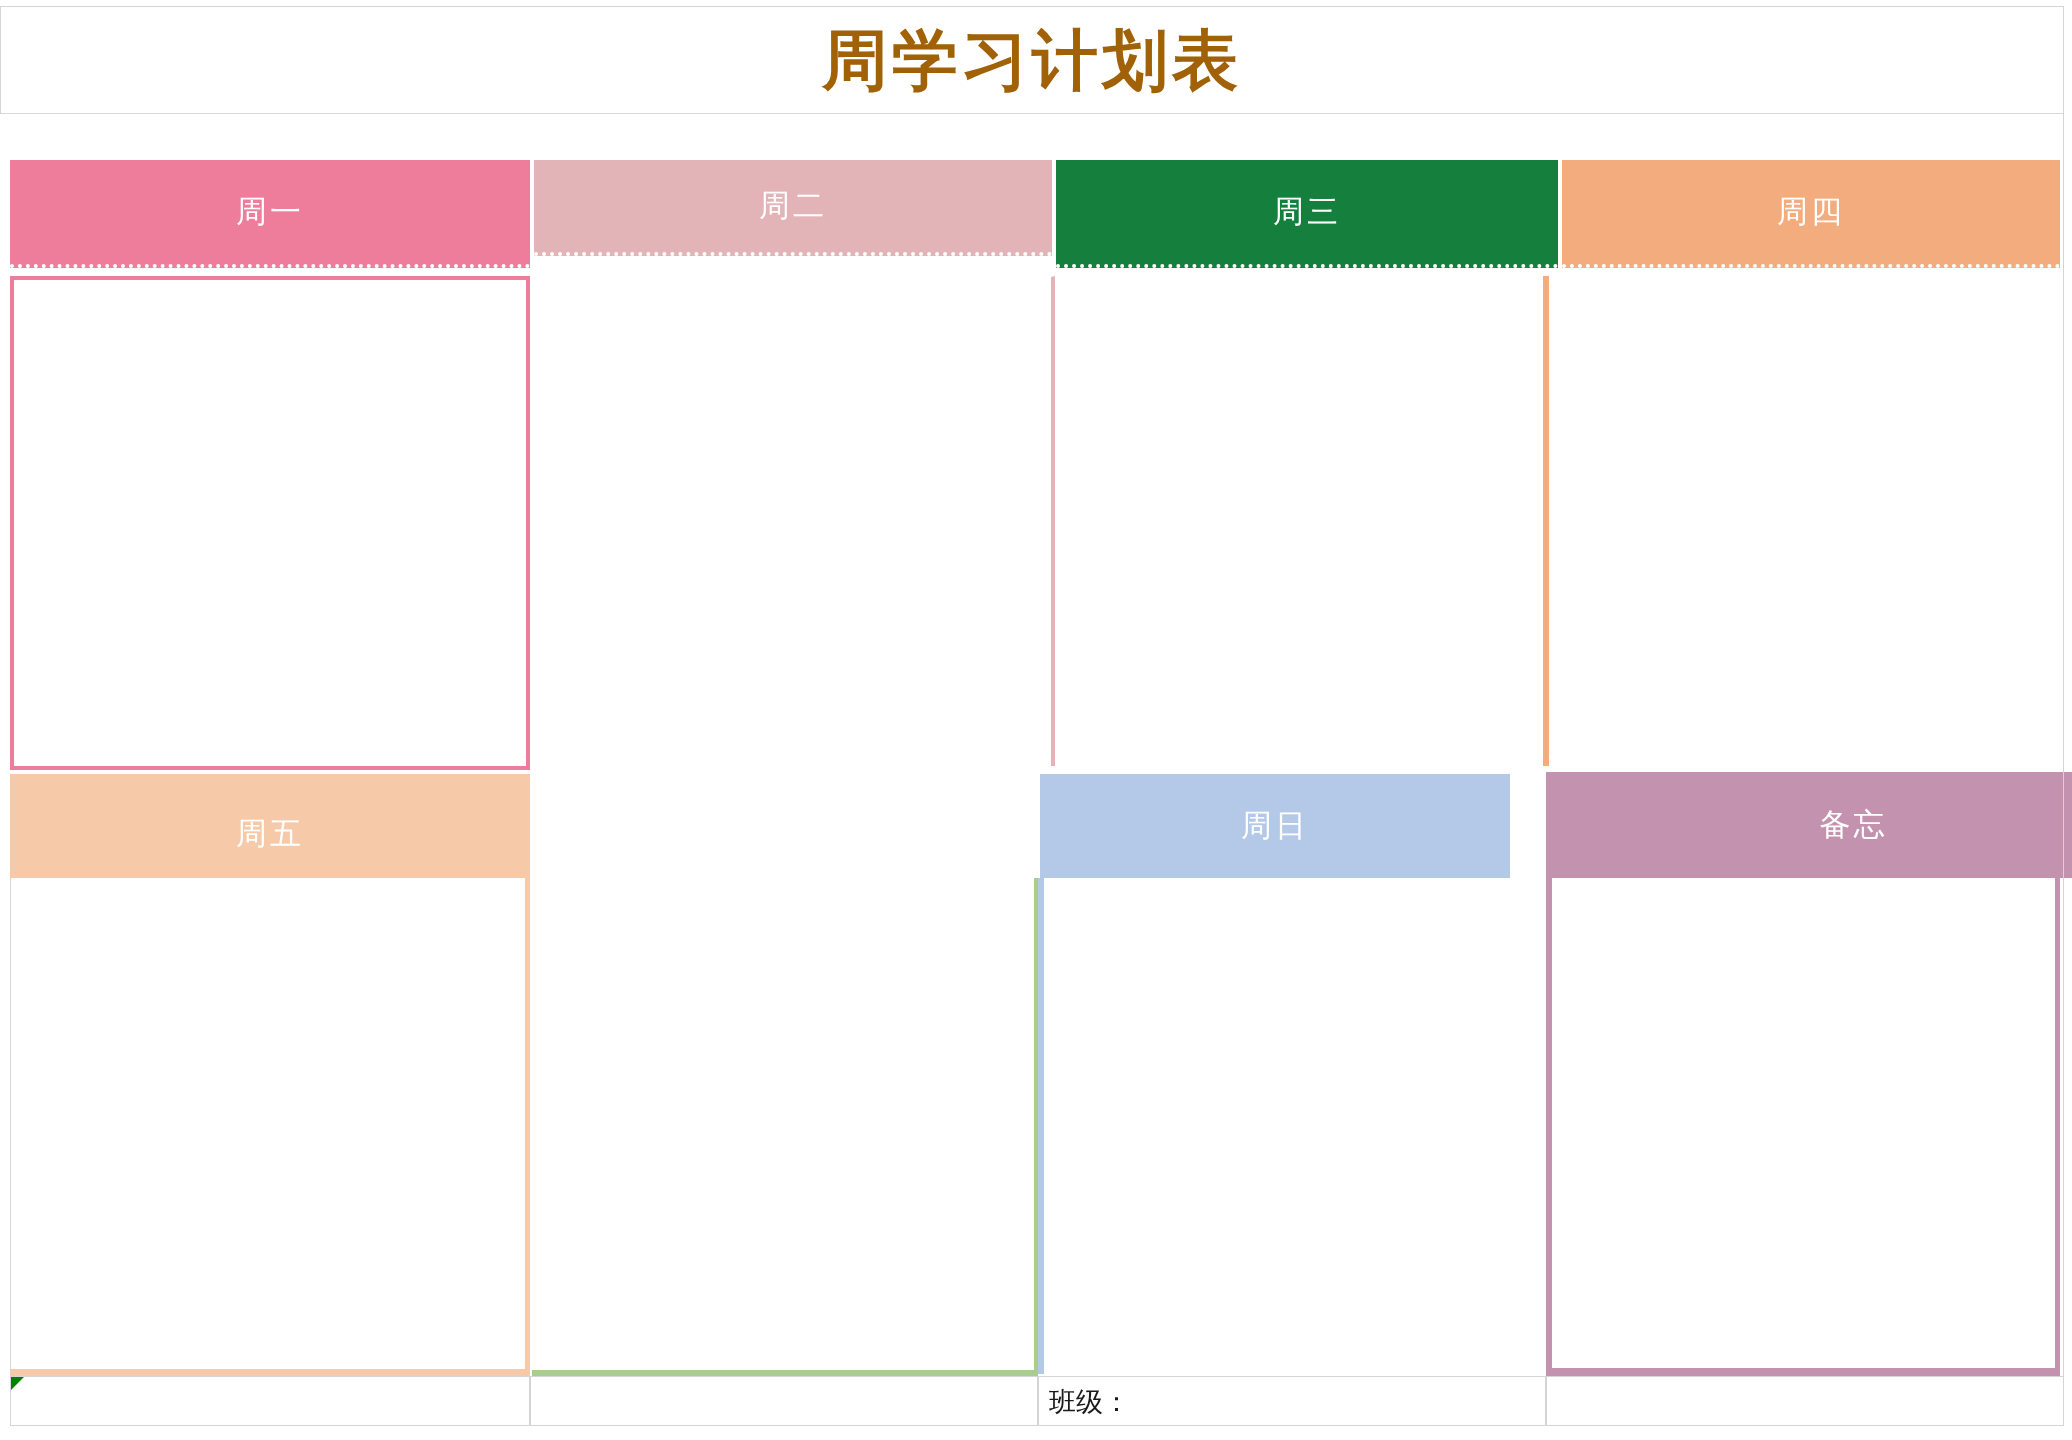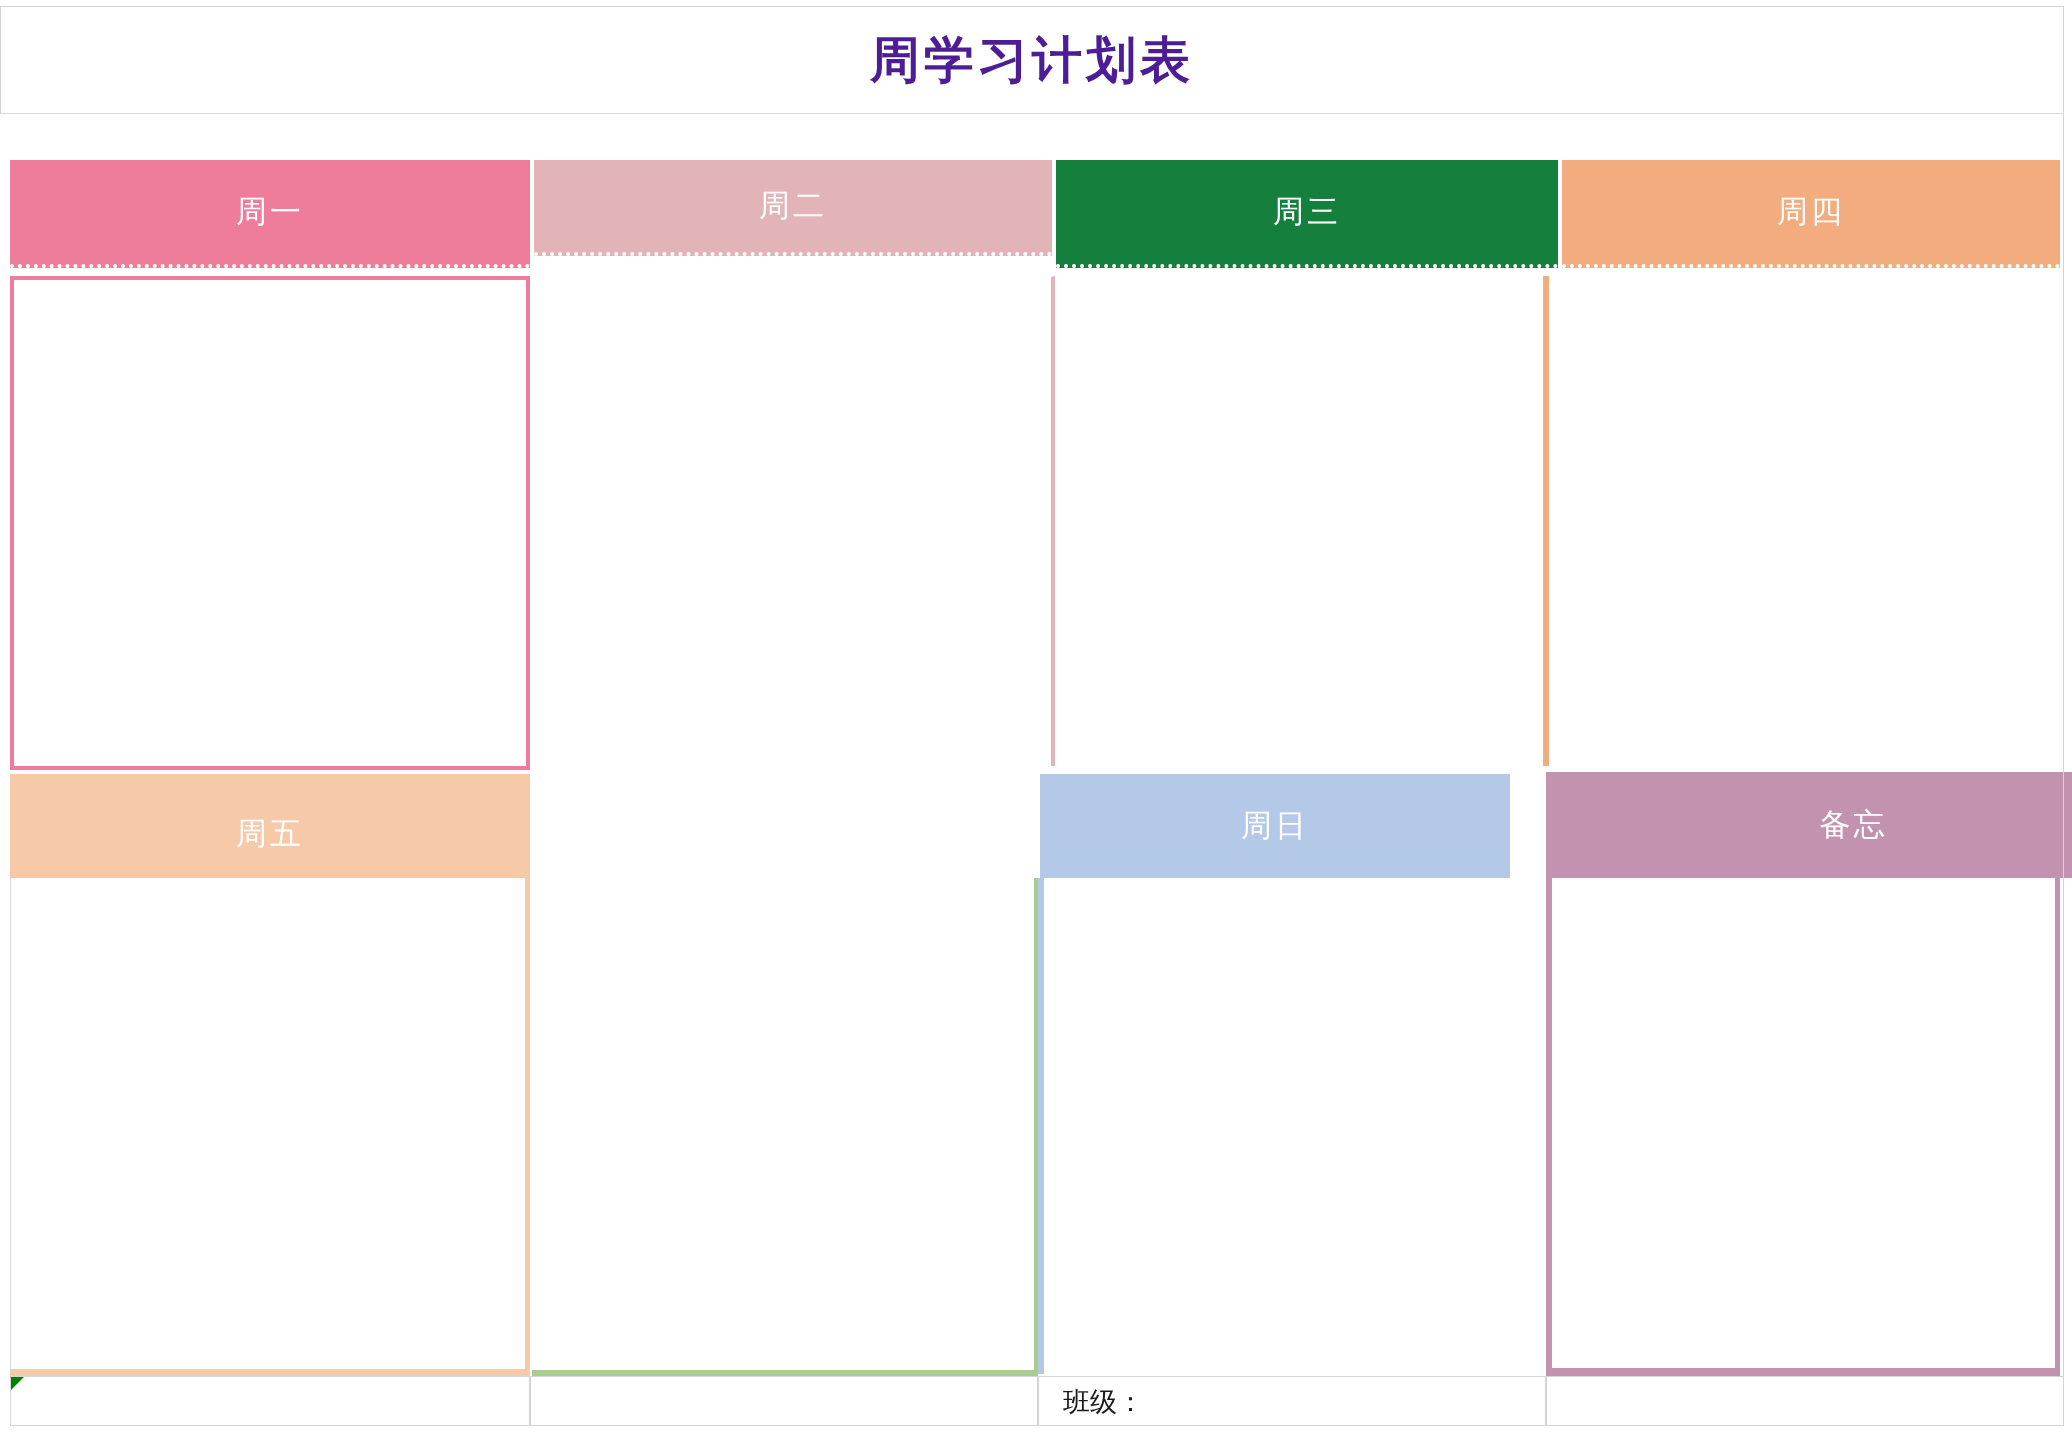--- a/index.html
+++ b/index.html
@@ -31,23 +31,23 @@
     border: 1px solid #d4d4d4;
     border-bottom: 1px solid #d9d9d9;
     box-sizing: border-box;
     background: #ffffff;
     display: flex;
     align-items: center;
     justify-content: center;
   }
   .title-text {
     font-family: "DejaVu Serif", "Liberation Serif", serif;
-    font-size: 50px;
+    font-size: 66px;
     font-weight: 700;
-    color: #4c1d95;
+    color: #a16207;
     letter-spacing: 4px;
     line-height: 1;
   }
 
   
   .hdr {
     position: absolute;
     box-sizing: border-box;
     display: flex;
     align-items: center;
@@ -71,21 +71,21 @@
     box-sizing: border-box;
     background: #ffffff;
     border: 1px solid #d4d4d4;
     display: flex;
     align-items: center;
   }
   .footcell .foot-label {
     font-family: "DejaVu Serif", "Liberation Serif", serif;
     font-size: 27px;
     color: #1a1a1a;
-    padding-left: 24px;
+    padding-left: 10px;
     line-height: 1;
   }
   .comment-marker {
     position: absolute;
     left: 0;
     top: 0;
     width: 0;
     height: 0;
     border-top: 13px solid #008000;
     border-right: 13px solid transparent;

